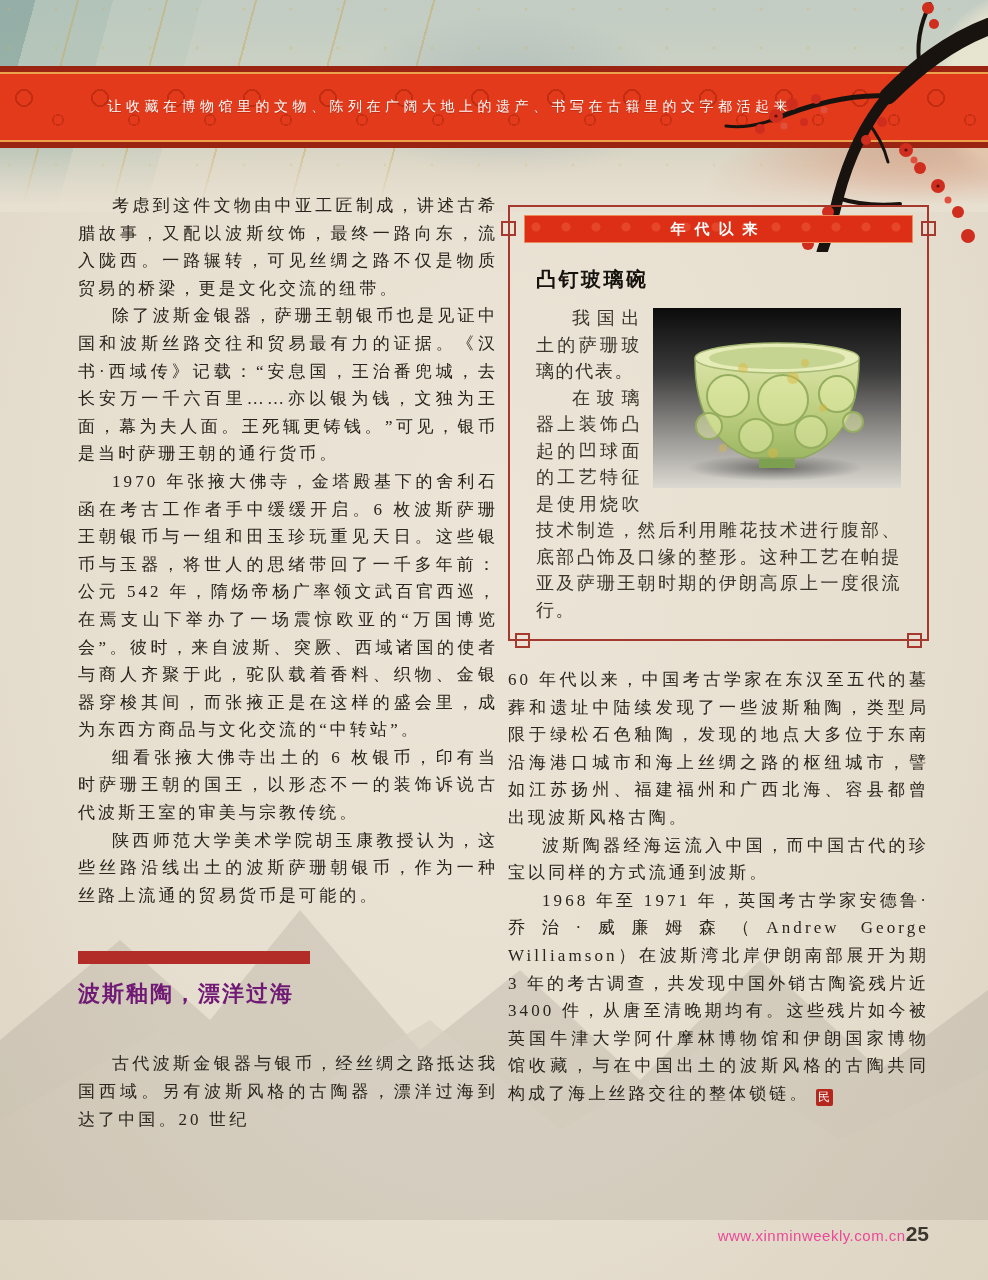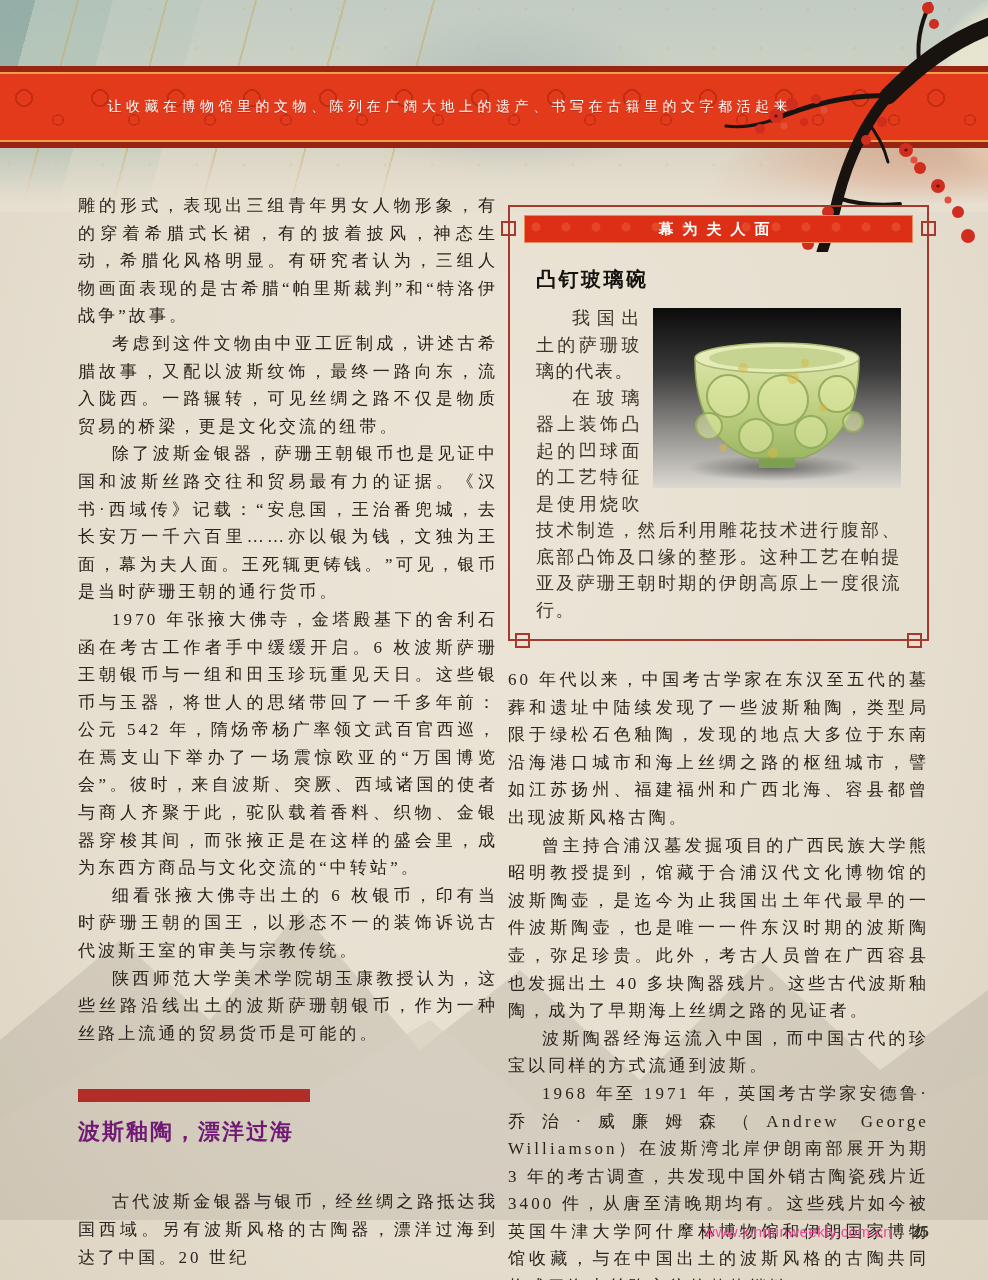--- a/index.html
+++ b/index.html
@@ -69,21 +69,21 @@
   .sec-bar{width:232px;height:13px;background:#b22d27;margin:42px 0 15px;}
   .sec-heading{margin:0 0 41px;font-size:22px;font-weight:bold;letter-spacing:2px;color:#701a75;
     font-family:"Liberation Serif","DejaVu Serif",serif;}
   
   .end-mark{display:inline-block;width:17px;height:17px;background:#b5261c;color:#fff;
     font-size:12px;line-height:17px;text-align:center;border-radius:2px;margin-left:6px;
     vertical-align:-2px;font-family:"Liberation Sans","DejaVu Sans",sans-serif;letter-spacing:0;text-indent:0;}
   .footer{position:absolute;left:508px;top:1222px;width:421px;text-align:right;z-index:5;
     font-family:"Liberation Sans","DejaVu Sans",sans-serif;}
   .footer-url{color:#ec4899;font-size:15px;letter-spacing:.5px;}
-  .page-num{color:#3b362e;font-size:17px;font-weight:bold;margin-left:20px;font-family:Liberation Serif, serif;}
+  .page-num{color:#3b362e;font-size:21px;font-weight:bold;}
 </style>
 </head>
 <body>
 
 <div class="art-top">
   <div class="drape"></div>
   <div class="mist"></div>
   <div class="moon"></div>
   <div class="blob-orange"></div>
   <div class="speckles"></div>
@@ -138,39 +138,38 @@
       <circle cx="262" cy="186" r="1.6"></circle>
   </g>
 </svg>
 
 <svg class="mountains" viewBox="0 0 988 400">
   <path d="M0,220 L120,120 L210,200 L300,90 L420,230 L520,150 L640,260 L760,140 L880,250 L988,170 L988,400 L0,400 Z" fill="#554f44"></path>
   <path d="M0,300 L160,210 L280,290 L430,200 L560,310 L700,230 L840,320 L988,250 L988,400 L0,400 Z" fill="#6a6355" opacity=".7"></path>
 </svg>
 
 <div class="col col-left">
-  <p class="body">雕的形式，表现出三组青年男女人物形象，有的穿着希腊式长裙，有的披着披风，神态生动，希腊化风格明显。有研究者认为，三组人物画面表现的是古希腊“帕里斯裁判”和“特洛伊战争”故事。</p>
   <p class="body indent">考虑到这件文物由中亚工匠制成，讲述古希腊故事，又配以波斯纹饰，最终一路向东，流入陇西。一路辗转，可见丝绸之路不仅是物质贸易的桥梁，更是文化交流的纽带。</p>
   <p class="body indent">除了波斯金银器，萨珊王朝银币也是见证中国和波斯丝路交往和贸易最有力的证据。《汉书·西域传》记载：“安息国，王治番兜城，去长安万一千六百里……亦以银为钱，文独为王面，幕为夫人面。王死辄更铸钱。”可见，银币是当时萨珊王朝的通行货币。</p>
   <p class="body indent">1970 年张掖大佛寺，金塔殿基下的舍利石函在考古工作者手中缓缓开启。6 枚波斯萨珊王朝银币与一组和田玉珍玩重见天日。这些银币与玉器，将世人的思绪带回了一千多年前：公元 542 年，隋炀帝杨广率领文武百官西巡，在焉支山下举办了一场震惊欧亚的“万国博览会”。彼时，来自波斯、突厥、西域诸国的使者与商人齐聚于此，驼队载着香料、织物、金银器穿梭其间，而张掖正是在这样的盛会里，成为东西方商品与文化交流的“中转站”。</p>
   <p class="body indent">细看张掖大佛寺出土的 6 枚银币，印有当时萨珊王朝的国王，以形态不一的装饰诉说古代波斯王室的审美与宗教传统。</p>
   <p class="body indent">陕西师范大学美术学院胡玉康教授认为，这些丝路沿线出土的波斯萨珊朝银币，作为一种丝路上流通的贸易货币是可能的。</p>
   <div class="sec-bar"></div>
   <h2 class="sec-heading">波斯釉陶，漂洋过海</h2>
   <p class="body indent">古代波斯金银器与银币，经丝绸之路抵达我国西域。另有波斯风格的古陶器，漂洋过海到达了中国。20 世纪</p>
 </div>
 
 <div class="col col-right">
 
   <div class="fbox">
     <div class="corner tl"></div>
     <div class="corner tr"></div>
     <div class="corner bl"></div>
     <div class="corner br"></div>
-    <div class="fbox-band">幕为夫人面</div>
+    <div class="fbox-band">年代以来</div>
     <div class="fbox-title">凸钉玻璃碗</div>
     <div class="fbox-body">
       <svg class="bowl" viewBox="0 0 248 180">
         <defs>
           <linearGradient id="bg" x1="0" y1="0" x2="0" y2="1">
             <stop offset="0" stop-color="#0b0b0c"></stop>
               <stop offset=".35" stop-color="#3a3a3a"></stop>
             <stop offset=".72" stop-color="#9a9894"></stop>
               <stop offset="1" stop-color="#dcd9d2"></stop>
           </linearGradient>
@@ -207,20 +206,19 @@
             <circle cx="120" cy="145" r="5"></circle>
             <circle cx="152" cy="55" r="4"></circle>
         </g>
       </svg>
       <p>我国出土的萨珊玻璃的代表。</p>
       <p>在玻璃器上装饰凸起的凹球面的工艺特征是使用烧吹技术制造，然后利用雕花技术进行腹部、底部凸饰及口缘的整形。这种工艺在帕提亚及萨珊王朝时期的伊朗高原上一度很流行。</p>
     </div>
   </div>
 
   <p class="body">60 年代以来，中国考古学家在东汉至五代的墓葬和遗址中陆续发现了一些波斯釉陶，类型局限于绿松石色釉陶，发现的地点大多位于东南沿海港口城市和海上丝绸之路的枢纽城市，譬如江苏扬州、福建福州和广西北海、容县都曾出现波斯风格古陶。</p>
-  <p class="body indent">曾主持合浦汉墓发掘项目的广西民族大学熊昭明教授提到，馆藏于合浦汉代文化博物馆的波斯陶壶，是迄今为止我国出土年代最早的一件波斯陶壶，也是唯一一件东汉时期的波斯陶壶，弥足珍贵。此外，考古人员曾在广西容县也发掘出土 40 多块陶器残片。这些古代波斯釉陶，成为了早期海上丝绸之路的见证者。</p>
   <p class="body indent">波斯陶器经海运流入中国，而中国古代的珍宝以同样的方式流通到波斯。</p>
   <p class="body indent"><span>1968 年至 1971 年，英国考古学家安德鲁·乔治·威廉姆森（Andrew George Williamson）在波斯湾北岸伊朗南部展开为期 3 年的考古调查，共发现中国外销古陶瓷残片近 3400 件，从唐至清晚期均有。这些残片如今被英国牛津大学阿什摩林博物馆和伊朗国家博物馆收藏，与在中国出土的波斯风格的古陶共同构成了海上丝路交往的整体锁链。</span><span class="end-mark">民</span></p>
 </div>
 
 <div class="footer">
   <span class="footer-url">www.xinminweekly.com.cn</span><span class="page-num">25</span>
 </div>
 
 </body></html>

